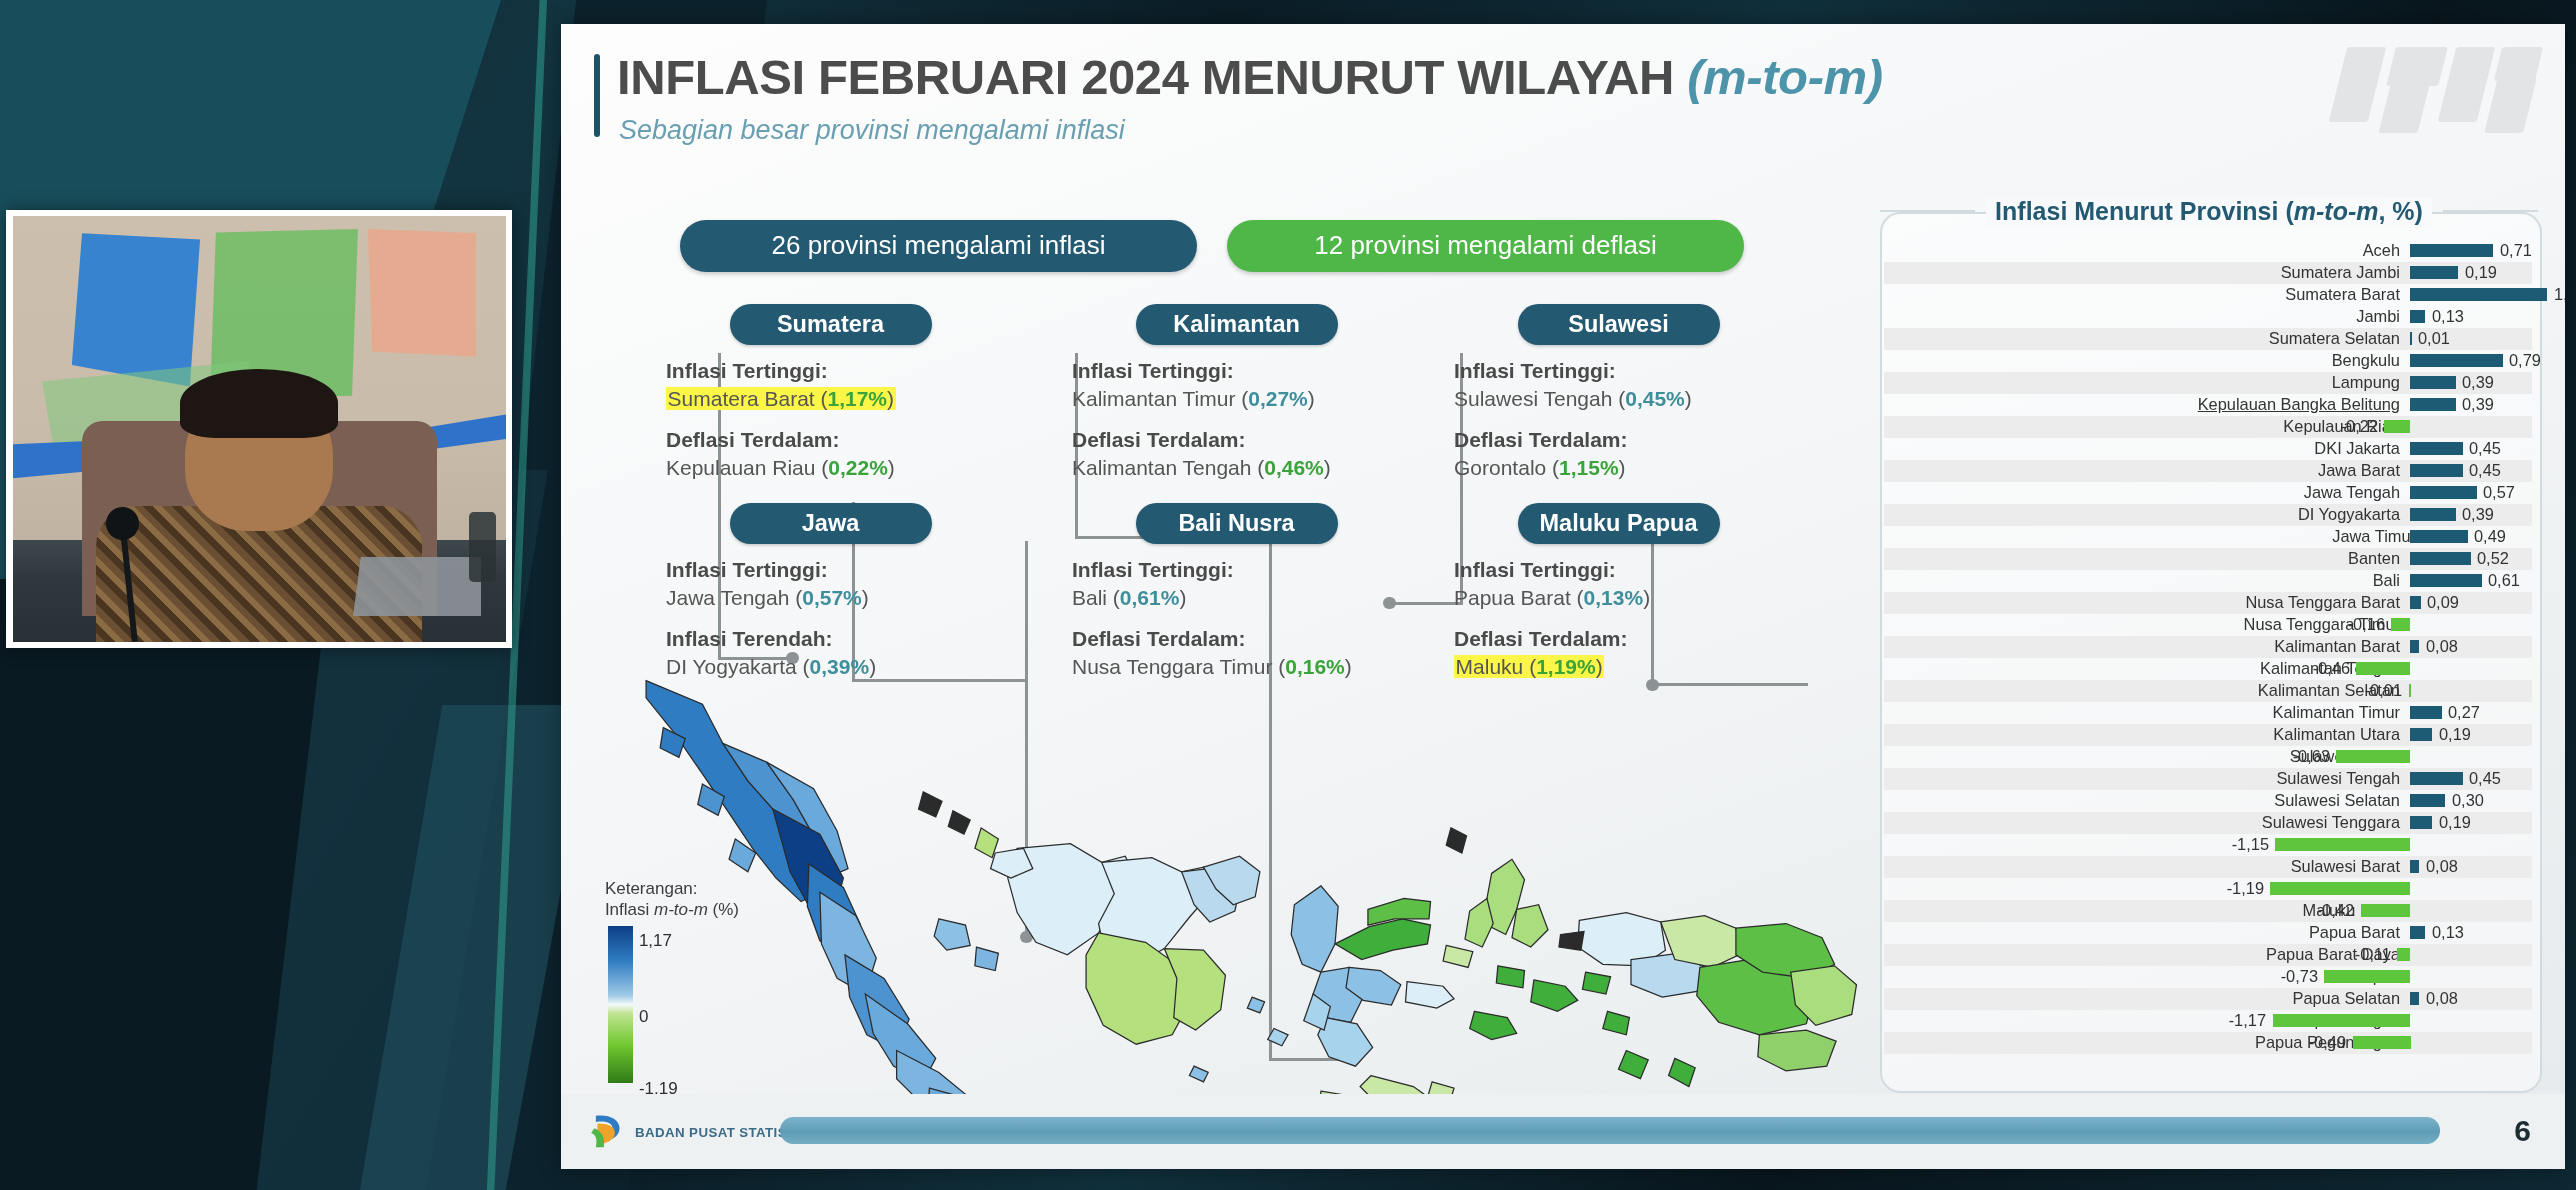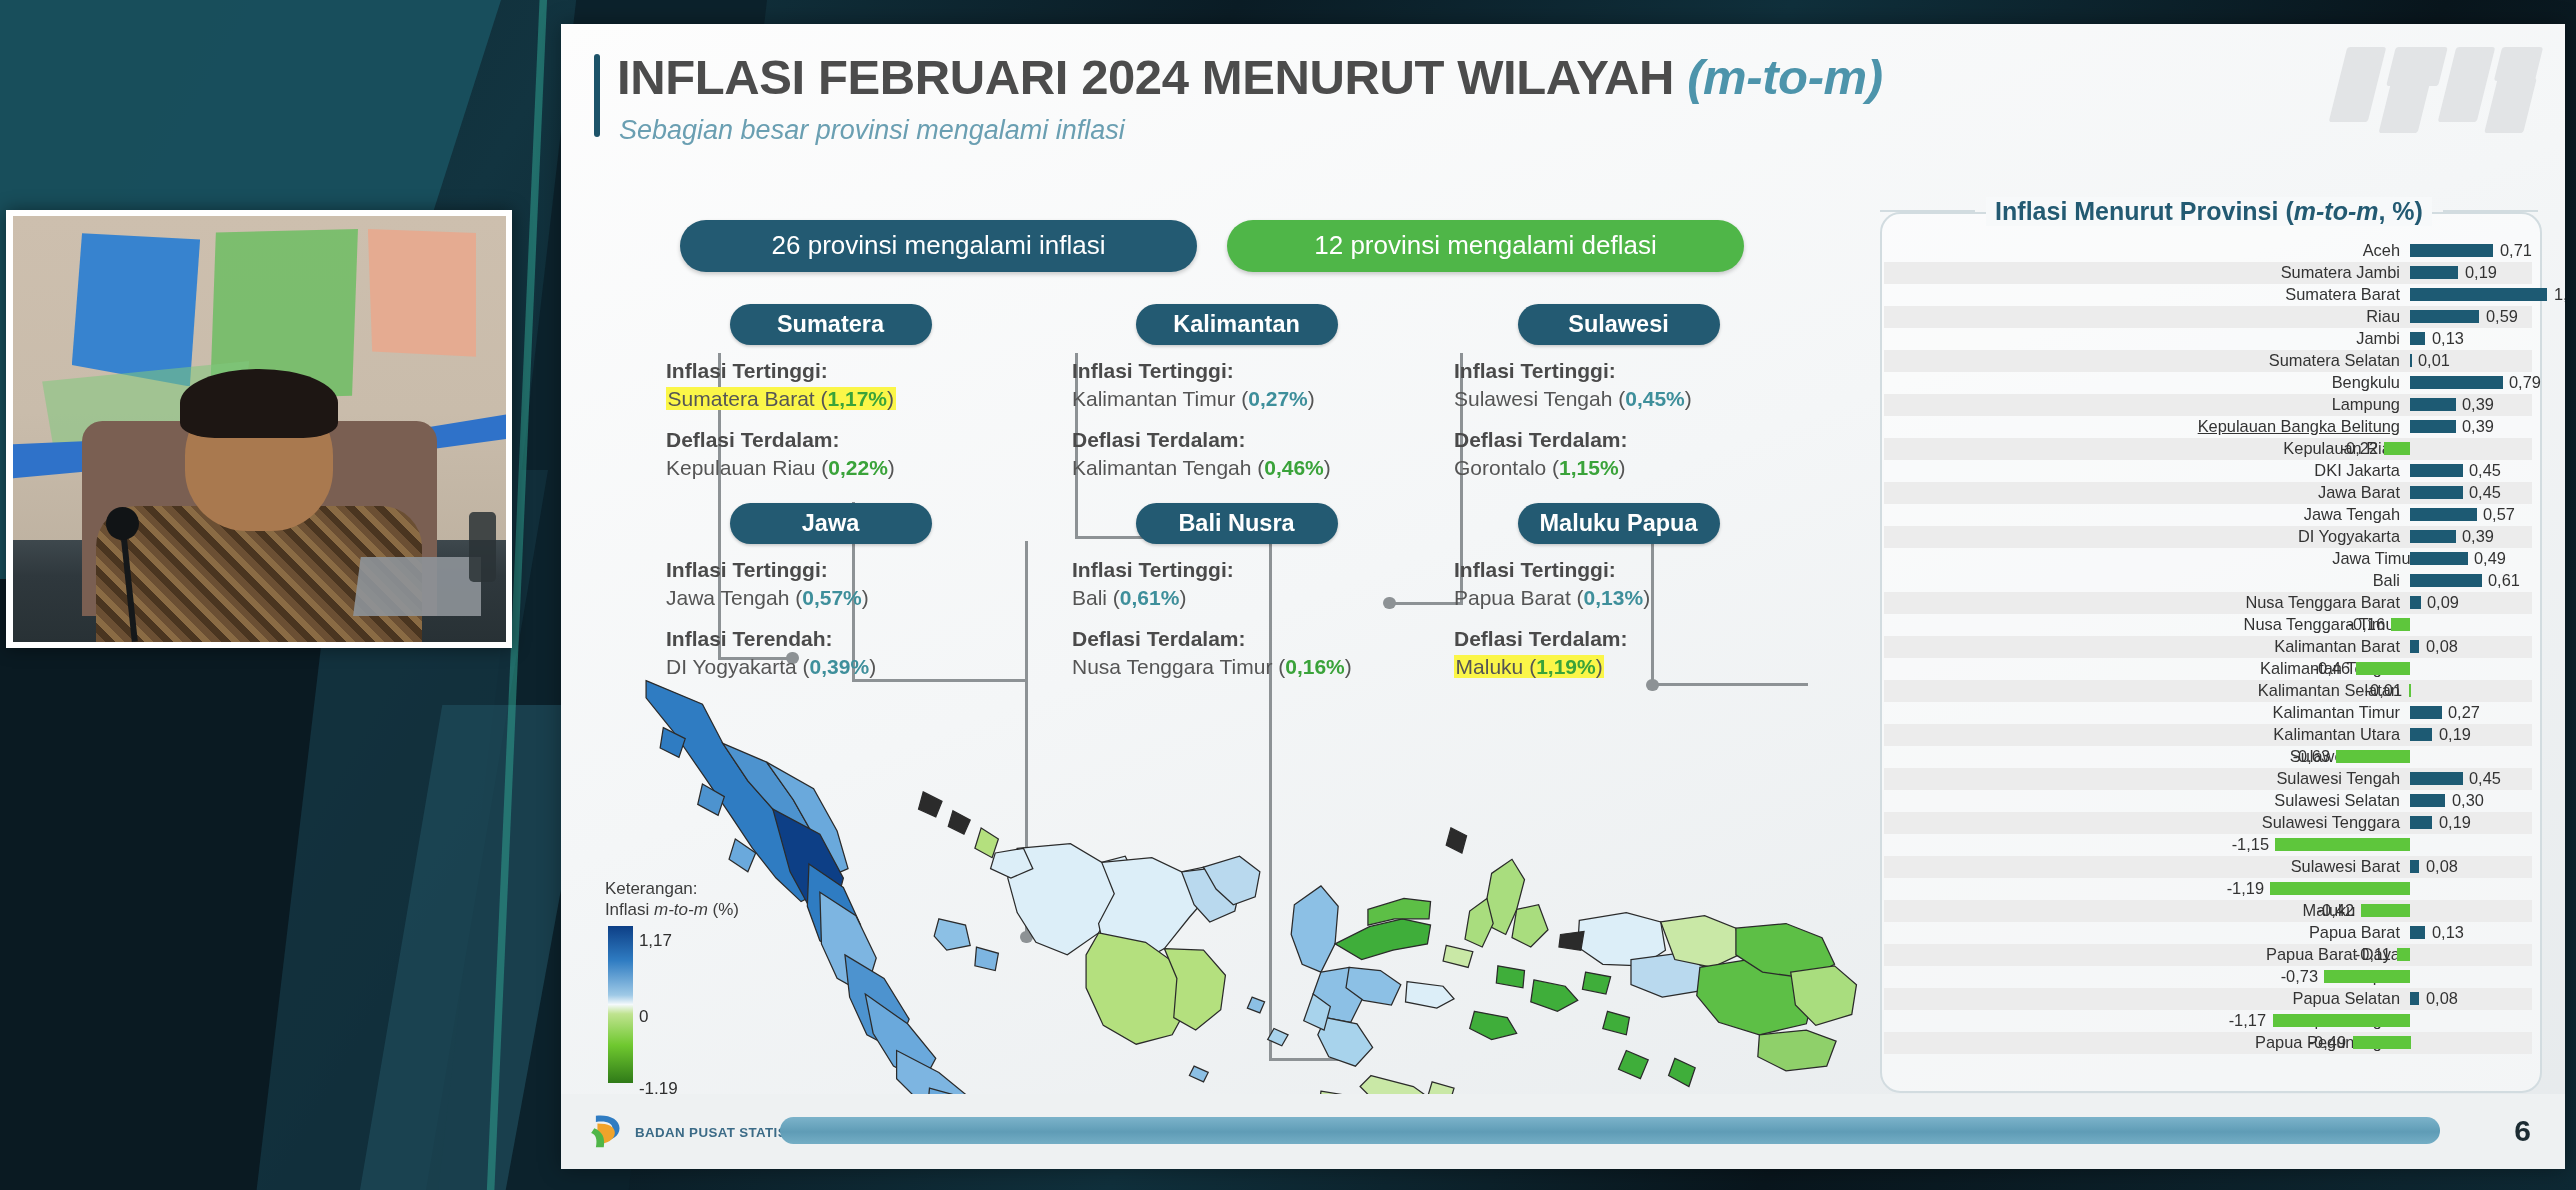--- a/index.html
+++ b/index.html
@@ -372,25 +372,20 @@
         <div class="crow odd">
           <span class="name" style="right: 132px;">Sumatera Jambi</span>
           <span class="bar pos" style="width: 48px; left: 526px;"></span>
           <span class="num" style="left: 581px;">0,19</span>
         </div>
         <div class="crow">
           <span class="name" style="right: 132px;">Sumatera Barat</span>
           <span class="bar pos" style="width: 137px; left: 526px;"></span>
           <span class="num" style="left: 670px;">1,17</span>
         </div>
-        <div class="crow odd">
-          <span class="name" style="right: 132px;">Riau</span>
-          <span class="bar pos" style="width: 69px; left: 526px;"></span>
-          <span class="num" style="left: 602px;">0,59</span>
-        </div>
         <div class="crow">
           <span class="name" style="right: 132px;">Jambi</span>
           <span class="bar pos" style="width: 15.3px; left: 526px;"></span>
           <span class="num" style="left: 548px;">0,13</span>
         </div>
         <div class="crow odd">
           <span class="name" style="right: 132px;">Sumatera Selatan</span>
           <span class="bar pos" style="width: 1.6px; left: 526px;"></span>
           <span class="num" style="left: 534px;">0,01</span>
         </div>
@@ -431,20 +426,25 @@
         </div>
         <div class="crow odd">
           <span class="name" style="right: 132px;">DI Yogyakarta</span>
           <span class="bar pos" style="width: 46px; left: 526px;"></span>
           <span class="num" style="left: 578px;">0,39</span>
         </div>
         <div class="crow">
           <span class="name" style="right: 116px;">Jawa Timur</span>
           <span class="bar pos" style="width: 58px; left: 526px;"></span>
           <span class="num" style="left: 590px; text-align: center;">0,49</span>
+        </div>
+        <div class="crow odd">
+          <span class="name" style="right: 132px;">Banten</span>
+          <span class="bar pos" style="width: 61px; left: 526px;"></span>
+          <span class="num" style="left: 593px;">0,52</span>
         </div>
         <div class="crow">
           <span class="name" style="right: 132px;">Bali</span>
           <span class="bar pos" style="width: 72px; left: 526px;"></span>
           <span class="num" style="left: 604px;">0,61</span>
         </div>
         <div class="crow odd">
           <span class="name" style="right: 132px;">Nusa Tenggara Barat</span>
           <span class="bar pos" style="width: 10.6px; left: 526px;"></span>
           <span class="num" style="left: 543px;">0,09</span>

